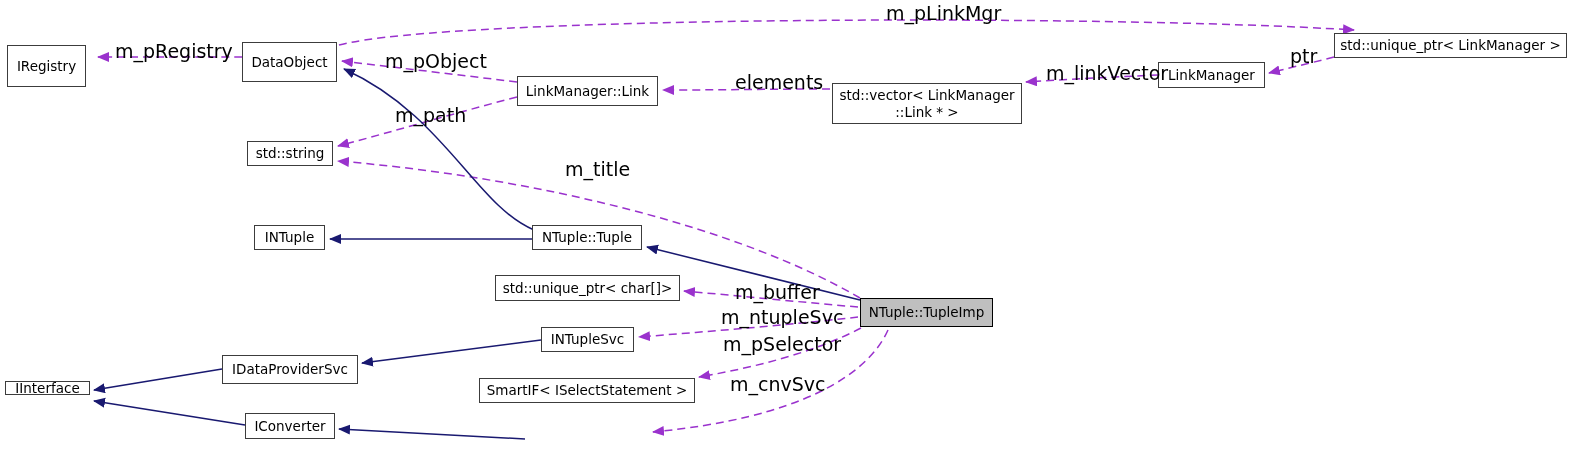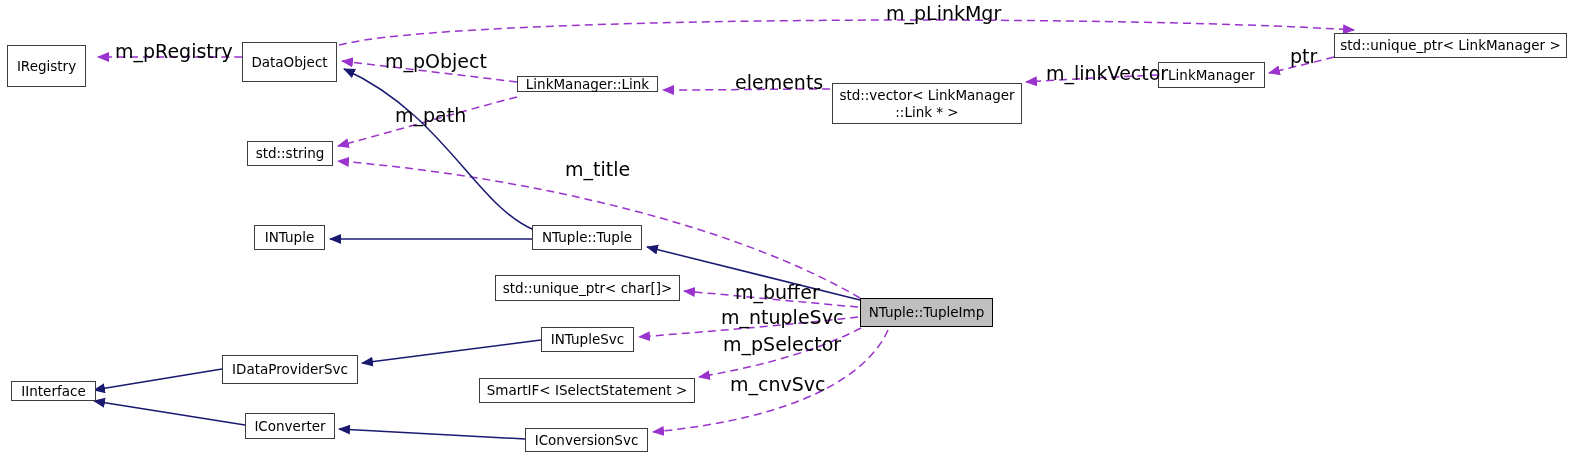--- a/index.html
+++ b/index.html
@@ -86,33 +86,32 @@
       <path d="M245,425 L94,401" marker-end="url(#arrow-blue)"></path>
       <path d="M525,439 L339,429" marker-end="url(#arrow-blue)"></path>
     </g>
   </svg>
 
   <div class="node" style="left:7px;top:45px;width:79px;height:42px">IRegistry</div>
   <div class="node" style="left:242px;top:42px;width:95px;height:40px">DataObject</div>
   <div class="node" style="left:247px;top:141px;width:86px;height:25px">std::string</div>
   <div class="node" style="left:254px;top:225px;width:71px;height:25px">INTuple</div>
   <div class="node" style="left:532px;top:225px;width:110px;height:25px">NTuple::Tuple</div>
-  <div class="node" style="left:517px;top:76px;width:141px;height:16px">LinkManager::Link</div>
+  <div class="node" style="left:517px;top:76px;width:141px;height:30px">LinkManager::Link</div>
   <div class="node" style="left:832px;top:83px;width:190px;height:41px">std::vector&lt; LinkManager
 ::Link * &gt;</div>
   <div class="node" style="left:1158px;top:62px;width:107px;height:26px">LinkManager</div>
   <div class="node" style="left:1334px;top:33px;width:233px;height:25px">std::unique_ptr&lt; LinkManager &gt;</div>
   <div class="node" style="left:495px;top:275px;width:185px;height:26px">std::unique_ptr&lt; char[]&gt;</div>
   <div class="node" style="left:541px;top:327px;width:93px;height:25px">INTupleSvc</div>
   <div class="node highlight" style="left:860px;top:298px;width:133px;height:29px">NTuple::TupleImp</div>
   <div class="node" style="left:479px;top:378px;width:216px;height:25px">SmartIF&lt; ISelectStatement &gt;</div>
   <div class="node" style="left:222px;top:355px;width:136px;height:29px">IDataProviderSvc</div>
-  <div class="node" style="left:11px;top:381px;width:85px;height:20px">IInterface</div>
+  <div class="node" style="left:5px;top:381px;width:85px;height:14px">IInterface</div>
   <div class="node" style="left:245px;top:413px;width:90px;height:26px">IConverter</div>
-  <div class="node" style="left:525px;top:428px;width:123px;height:24px">IConversionSvc</div>
 
   <span class="edge-label" style="left:115px;top:40px">m_pRegistry</span>
   <span class="edge-label" style="left:886px;top:2px">m_pLinkMgr</span>
   <span class="edge-label" style="left:1290px;top:45px">ptr</span>
   <span class="edge-label" style="left:1046px;top:62px">m_linkVector</span>
   <span class="edge-label" style="left:735px;top:71px">elements</span>
   <span class="edge-label" style="left:385px;top:50px">m_pObject</span>
   <span class="edge-label" style="left:395px;top:104px">m_path</span>
   <span class="edge-label" style="left:565px;top:158px">m_title</span>
   <span class="edge-label" style="left:735px;top:281px">m_buffer</span>

